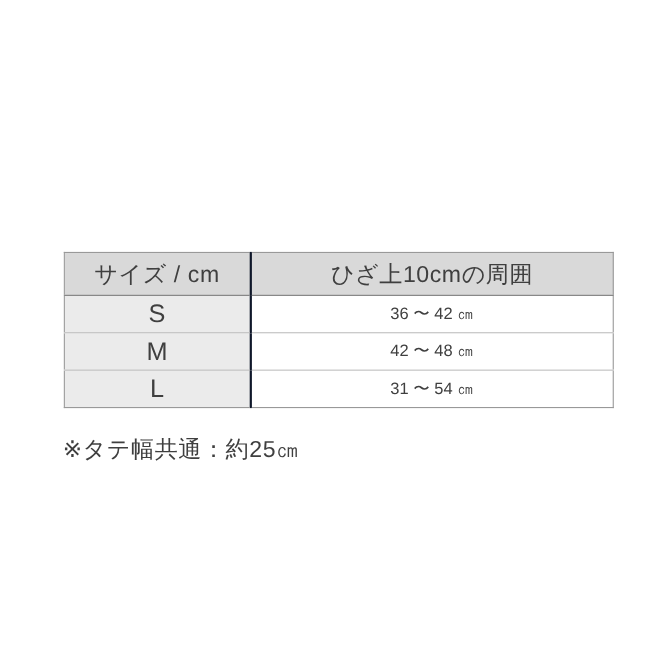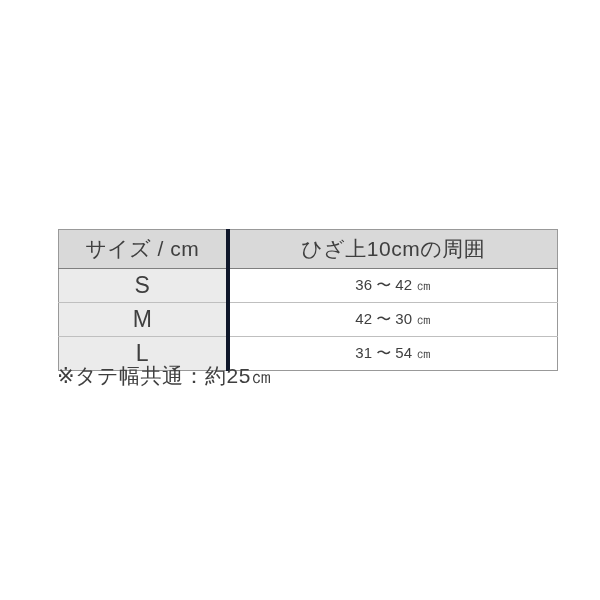--- a/index.html
+++ b/index.html
@@ -34,39 +34,39 @@
     font-weight: 400;
   }
   th {
     height: 38px;
     background: #d9d9d9;
     font-size: 21px;
     letter-spacing: 0.5px;
     border-bottom: 1px solid #7f7f7f;
   }
   th + th, td + td {
-    border-left: 4px solid #0f172a;
+    border-left: 2px solid #0f172a;
     margin-top: 12px;
   }
   tbody td {
     height: 33px;
     background: #ffffff;
     font-size: 15px;
   }
   tbody tr:not(:last-child) td {
     border-bottom: 1px solid #bfbfbf;
   }
   tbody td.label {
     background: #ebebeb;
     font-size: 23px;
   }
   .footnote {
     position: absolute;
     left: 57px;
-    top: 363px;
+    top: 396px;
     font-size: 21px;
     letter-spacing: 0.5px;
     line-height: 26px;
     white-space: nowrap;
   }
 </style>
 </head>
 <body>
 
 <div class="canvas">
@@ -82,21 +82,21 @@
         <th>ひざ上10cmの周囲</th>
       </tr>
     </thead>
     <tbody>
       <tr>
         <td class="label">S</td>
         <td class="value">36 〜 42 ㎝</td>
       </tr>
       <tr>
         <td class="label">M</td>
-        <td class="value">42 〜 30 ㎝</td>
+        <td class="value">42 〜 48 ㎝</td>
       </tr>
       <tr>
         <td class="label">L</td>
         <td class="value">31 〜 54 ㎝</td>
       </tr>
     </tbody>
   </table>
 
   <div class="footnote">※タテ幅共通：約25㎝</div>
 

